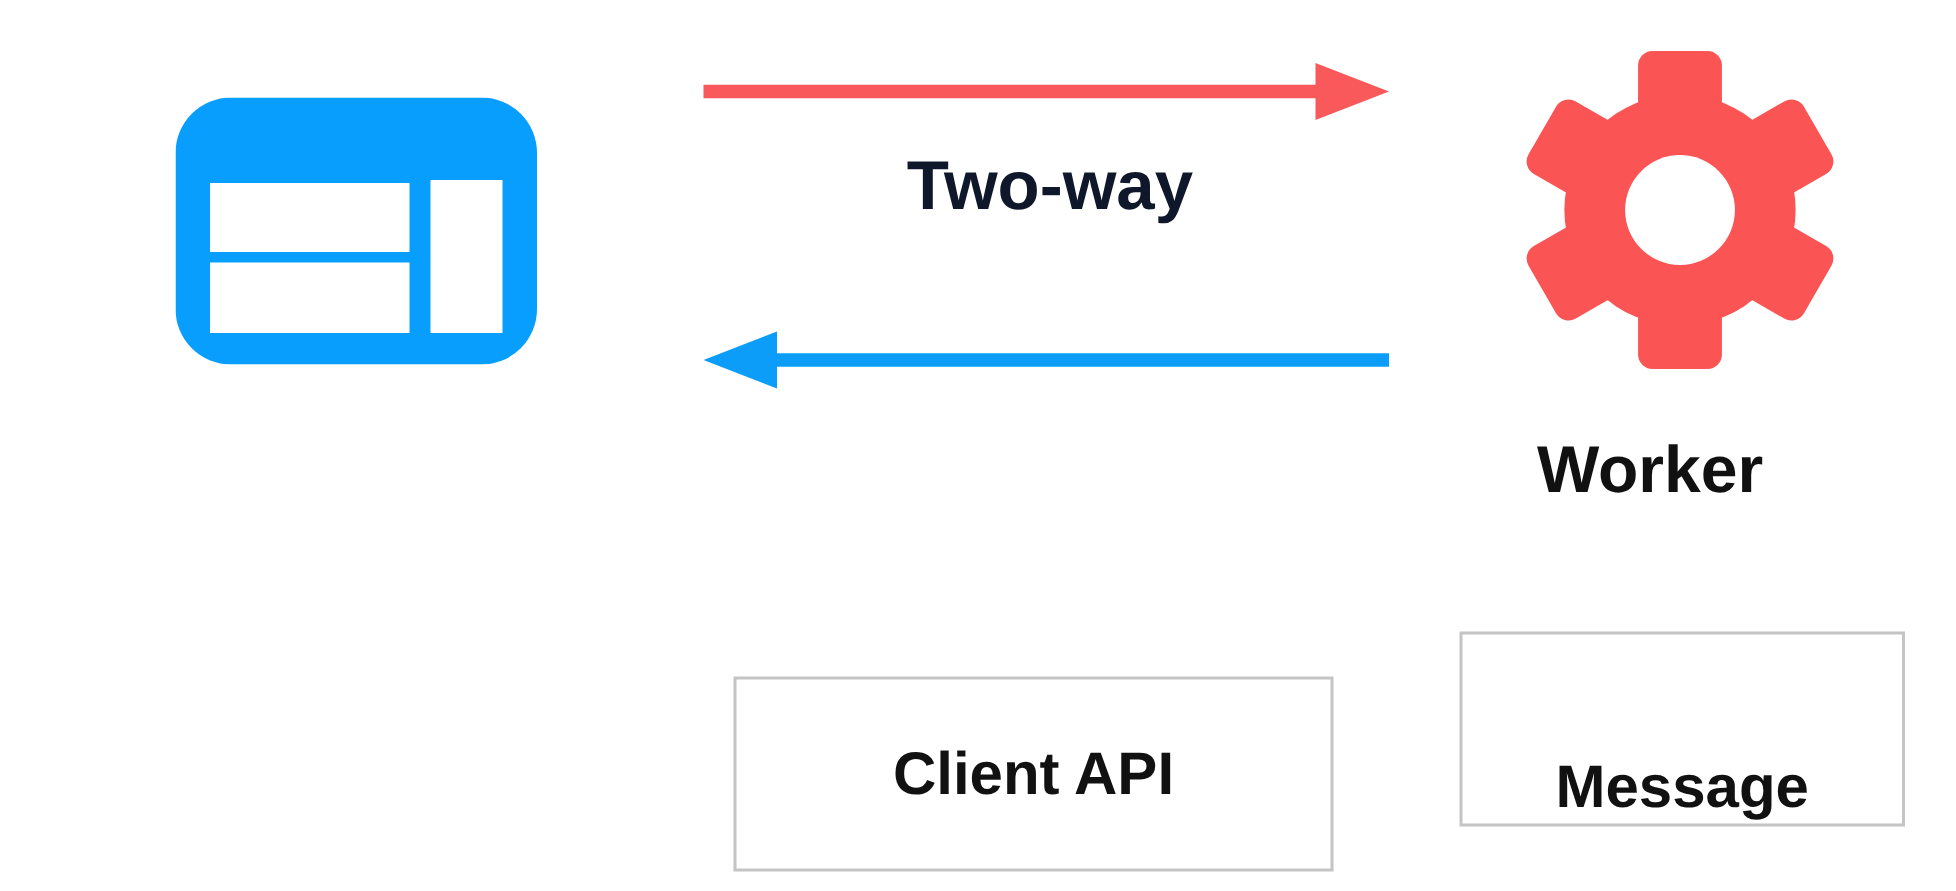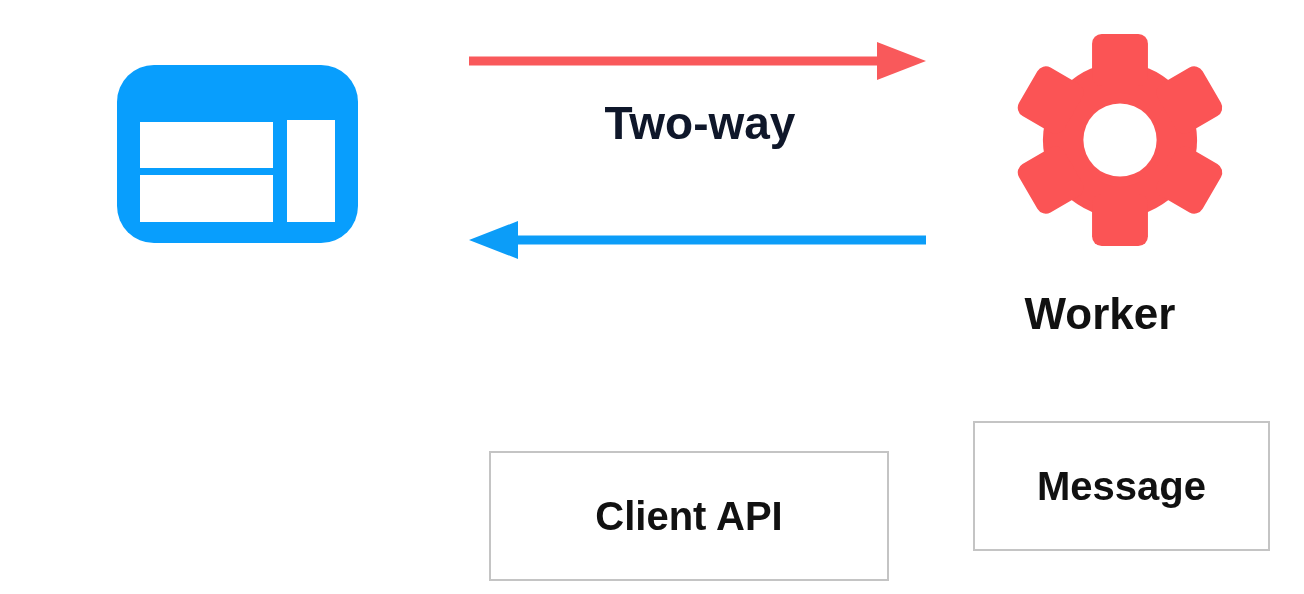--- a/index.html
+++ b/index.html
@@ -71,21 +71,21 @@
     align-items: center;
     justify-content: center;
     text-align: center;
     font-weight: bold;
     font-size: 40px;
     line-height: 48px;
     color: #111111;
   }
   .box-1 { left: 29px;  top: 414px; width: 401px; height: 131px; }
   .box-2 { left: 489px; top: 414px; width: 400px; height: 130px; margin-top: 37px; }
-  .box-3 { left: 973px; top: 421px; width: 297px; height: 130px; }
+  .box-3 { left: 973px; top: 421px; width: 297px; height: 130px; align-items: flex-end; }
   .box-line { display: block; }
 </style>
 </head>
 <body>
 
 <div class="canvas">
 
   <svg class="window-icon" viewBox="0 0 241 178" xmlns="http://www.w3.org/2000/svg">
     <rect x="0" y="0" width="241" height="178" rx="37" fill="#089EFD"></rect>
     <rect x="23" y="57" width="133" height="46" fill="#ffffff"></rect>

